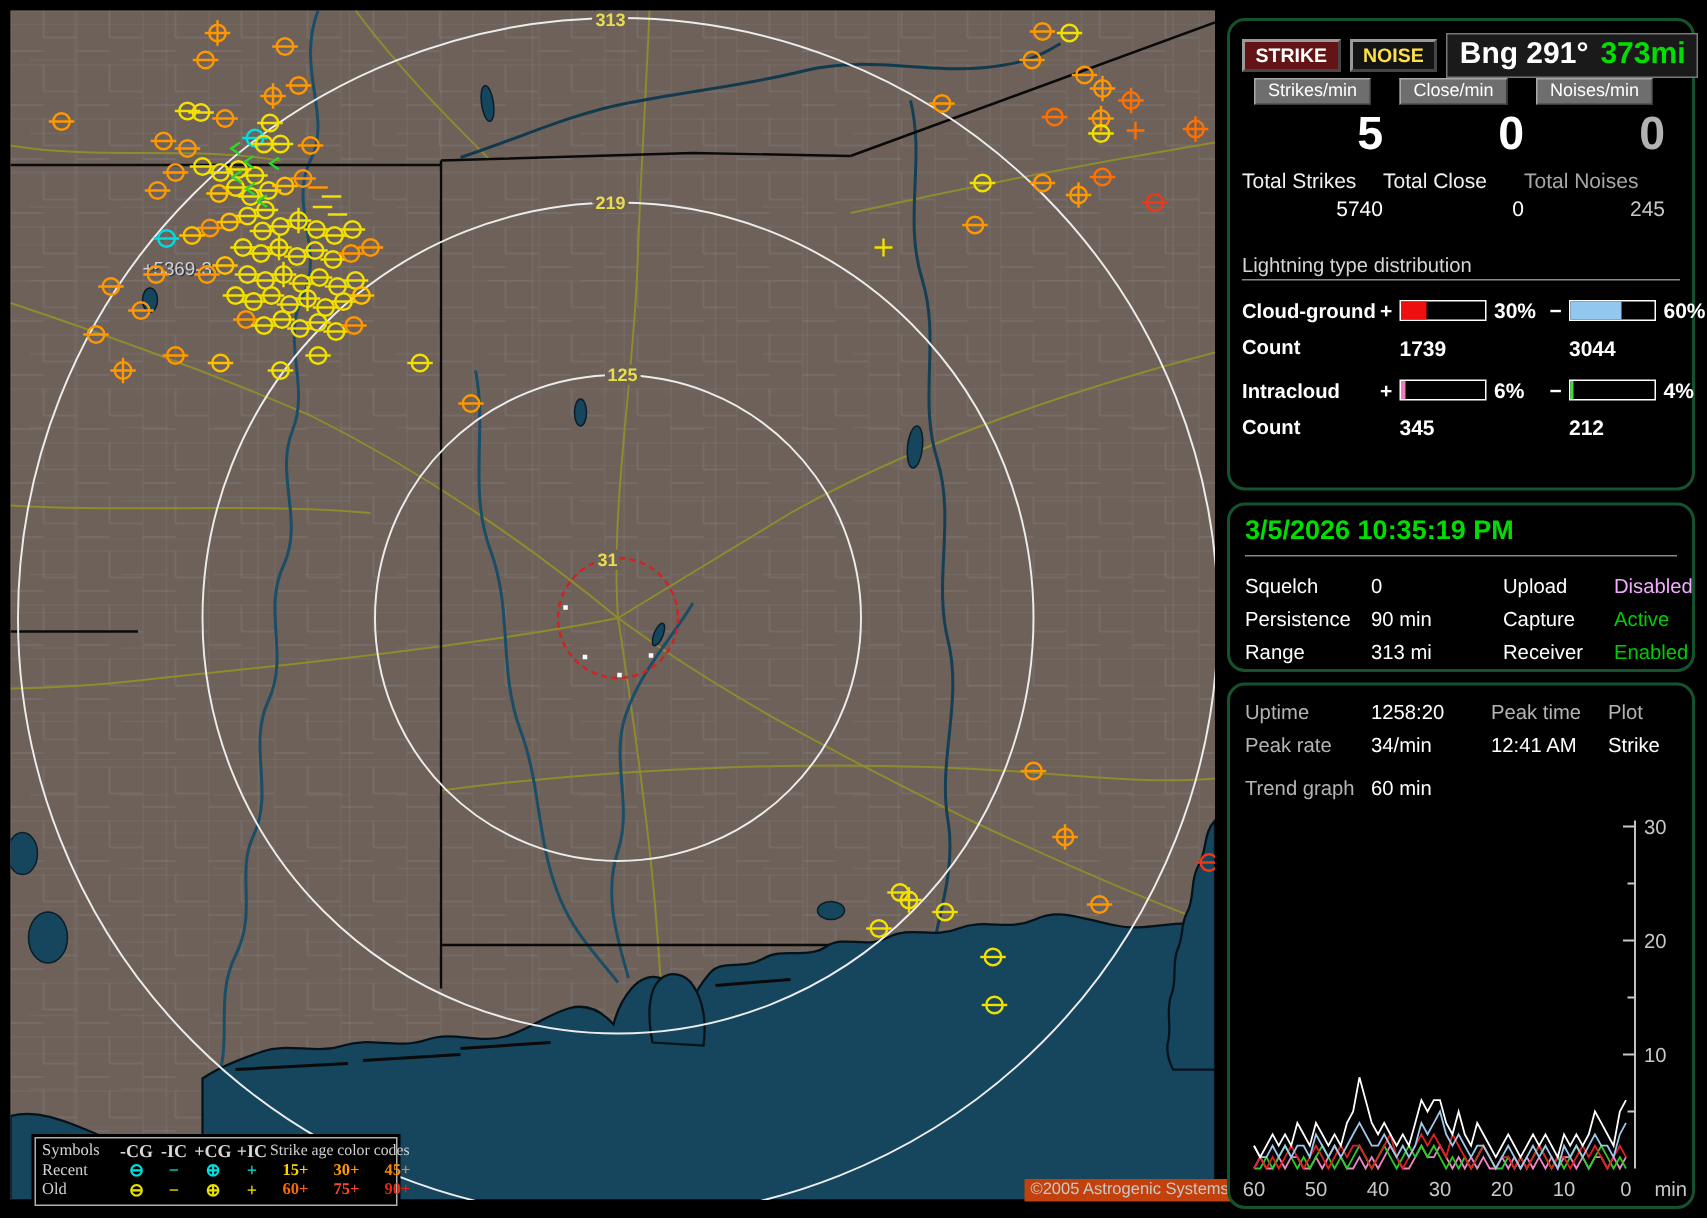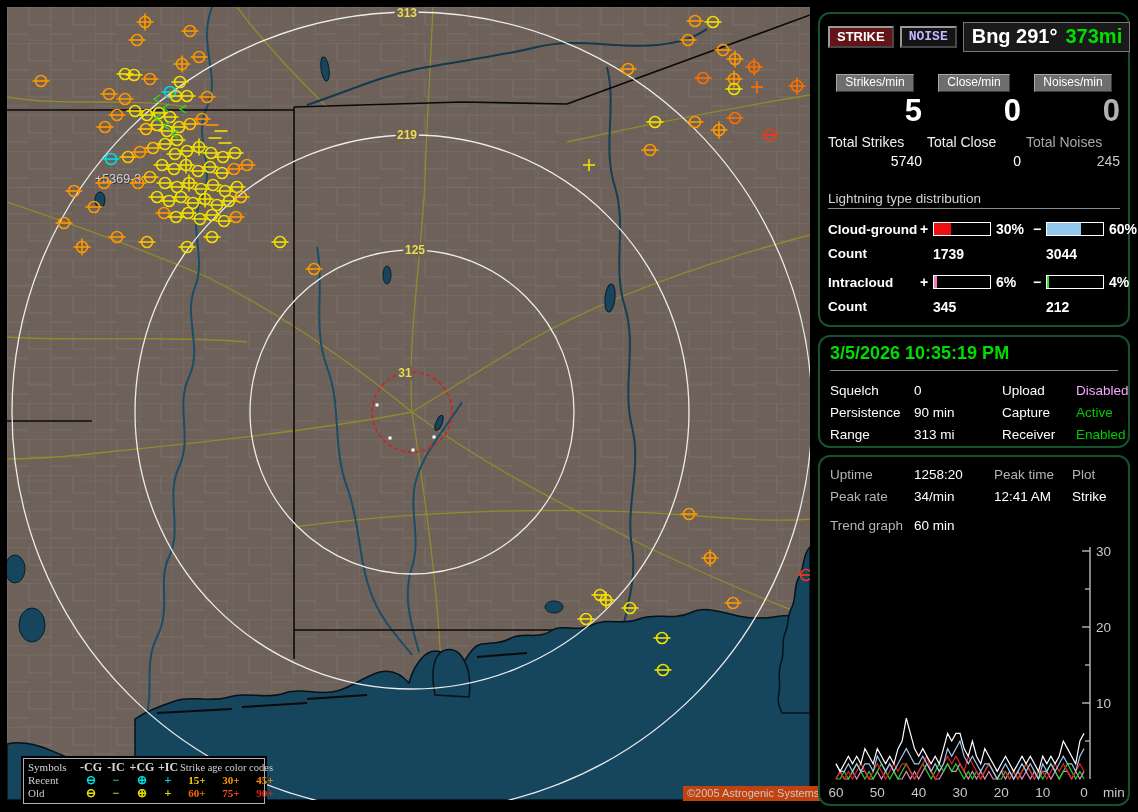--- a/index.html
+++ b/index.html
@@ -24,25 +24,25 @@
   
   #sidebar{position:absolute;left:818px;top:0;width:314px;height:812px;color:#fff;}
   .panel{position:absolute;left:0;width:312px;background:#000;border:2px solid #14532d;border-radius:12px;box-sizing:border-box;}
   #panel-top{top:12px;height:315px;padding:8px 8px;}
   #panel-time{top:335px;height:113px;padding:6px 10px;}
   #panel-stats{top:455px;height:351px;padding:6px 10px;}
   .toprow{display:flex;align-items:center;}
   .btn3d{font-weight:bold;font-size:13px;padding:1px 7px 2px 7px;margin-right:6px;
       border:2px outset #9a9a9a;cursor:pointer;}
   .btn-strike{background:#641414;color:#fff;}
-  .btn-noise{background:#141414;color:#c4b5fd;font-family:Liberation Mono, monospace;}
+  .btn-noise{background:#141414;color:#fde047;}
   .bng-box{margin-left:auto;background:#1a1a1a;border:1px solid #777;padding:2px 7px 3px 8px;
       font-weight:bold;font-size:20px;white-space:nowrap;}
   .bng-dist{color:#00e000;margin-left:8px;}
-  .counters{display:flex;justify-content:space-between;margin-top:22px;}
+  .counters{display:flex;justify-content:flex-start;}
   .counter{width:94px;display:flex;flex-direction:column;}
   .chip{align-self:center;background:#6e6e6e;color:#fff;font-size:12px;padding:0 8px 2px 8px;
       border-top:1px solid #a8a8a8;border-left:1px solid #a8a8a8;border-right:1px solid #3c3c3c;border-bottom:1px solid #3c3c3c;}
   .big-num{font-size:31px;font-weight:bold;text-align:right;margin-top:2px;line-height:34px;}
   .dim .big-num{color:#b2b2b2;}
   .total-lbl{font-size:14px;margin-top:6px;color:#f0f0f0;}
   .dim .total-lbl{color:#a8a8a8;}
   .total-val{font-size:14px;text-align:right;margin-top:3px;}
   .dim .total-val{color:#c8c8c8;}
   .dist-title{margin-top:22px;color:#d4d4d4;font-size:13.5px;border-bottom:1px solid #8a8a8a;padding-bottom:2px;}

